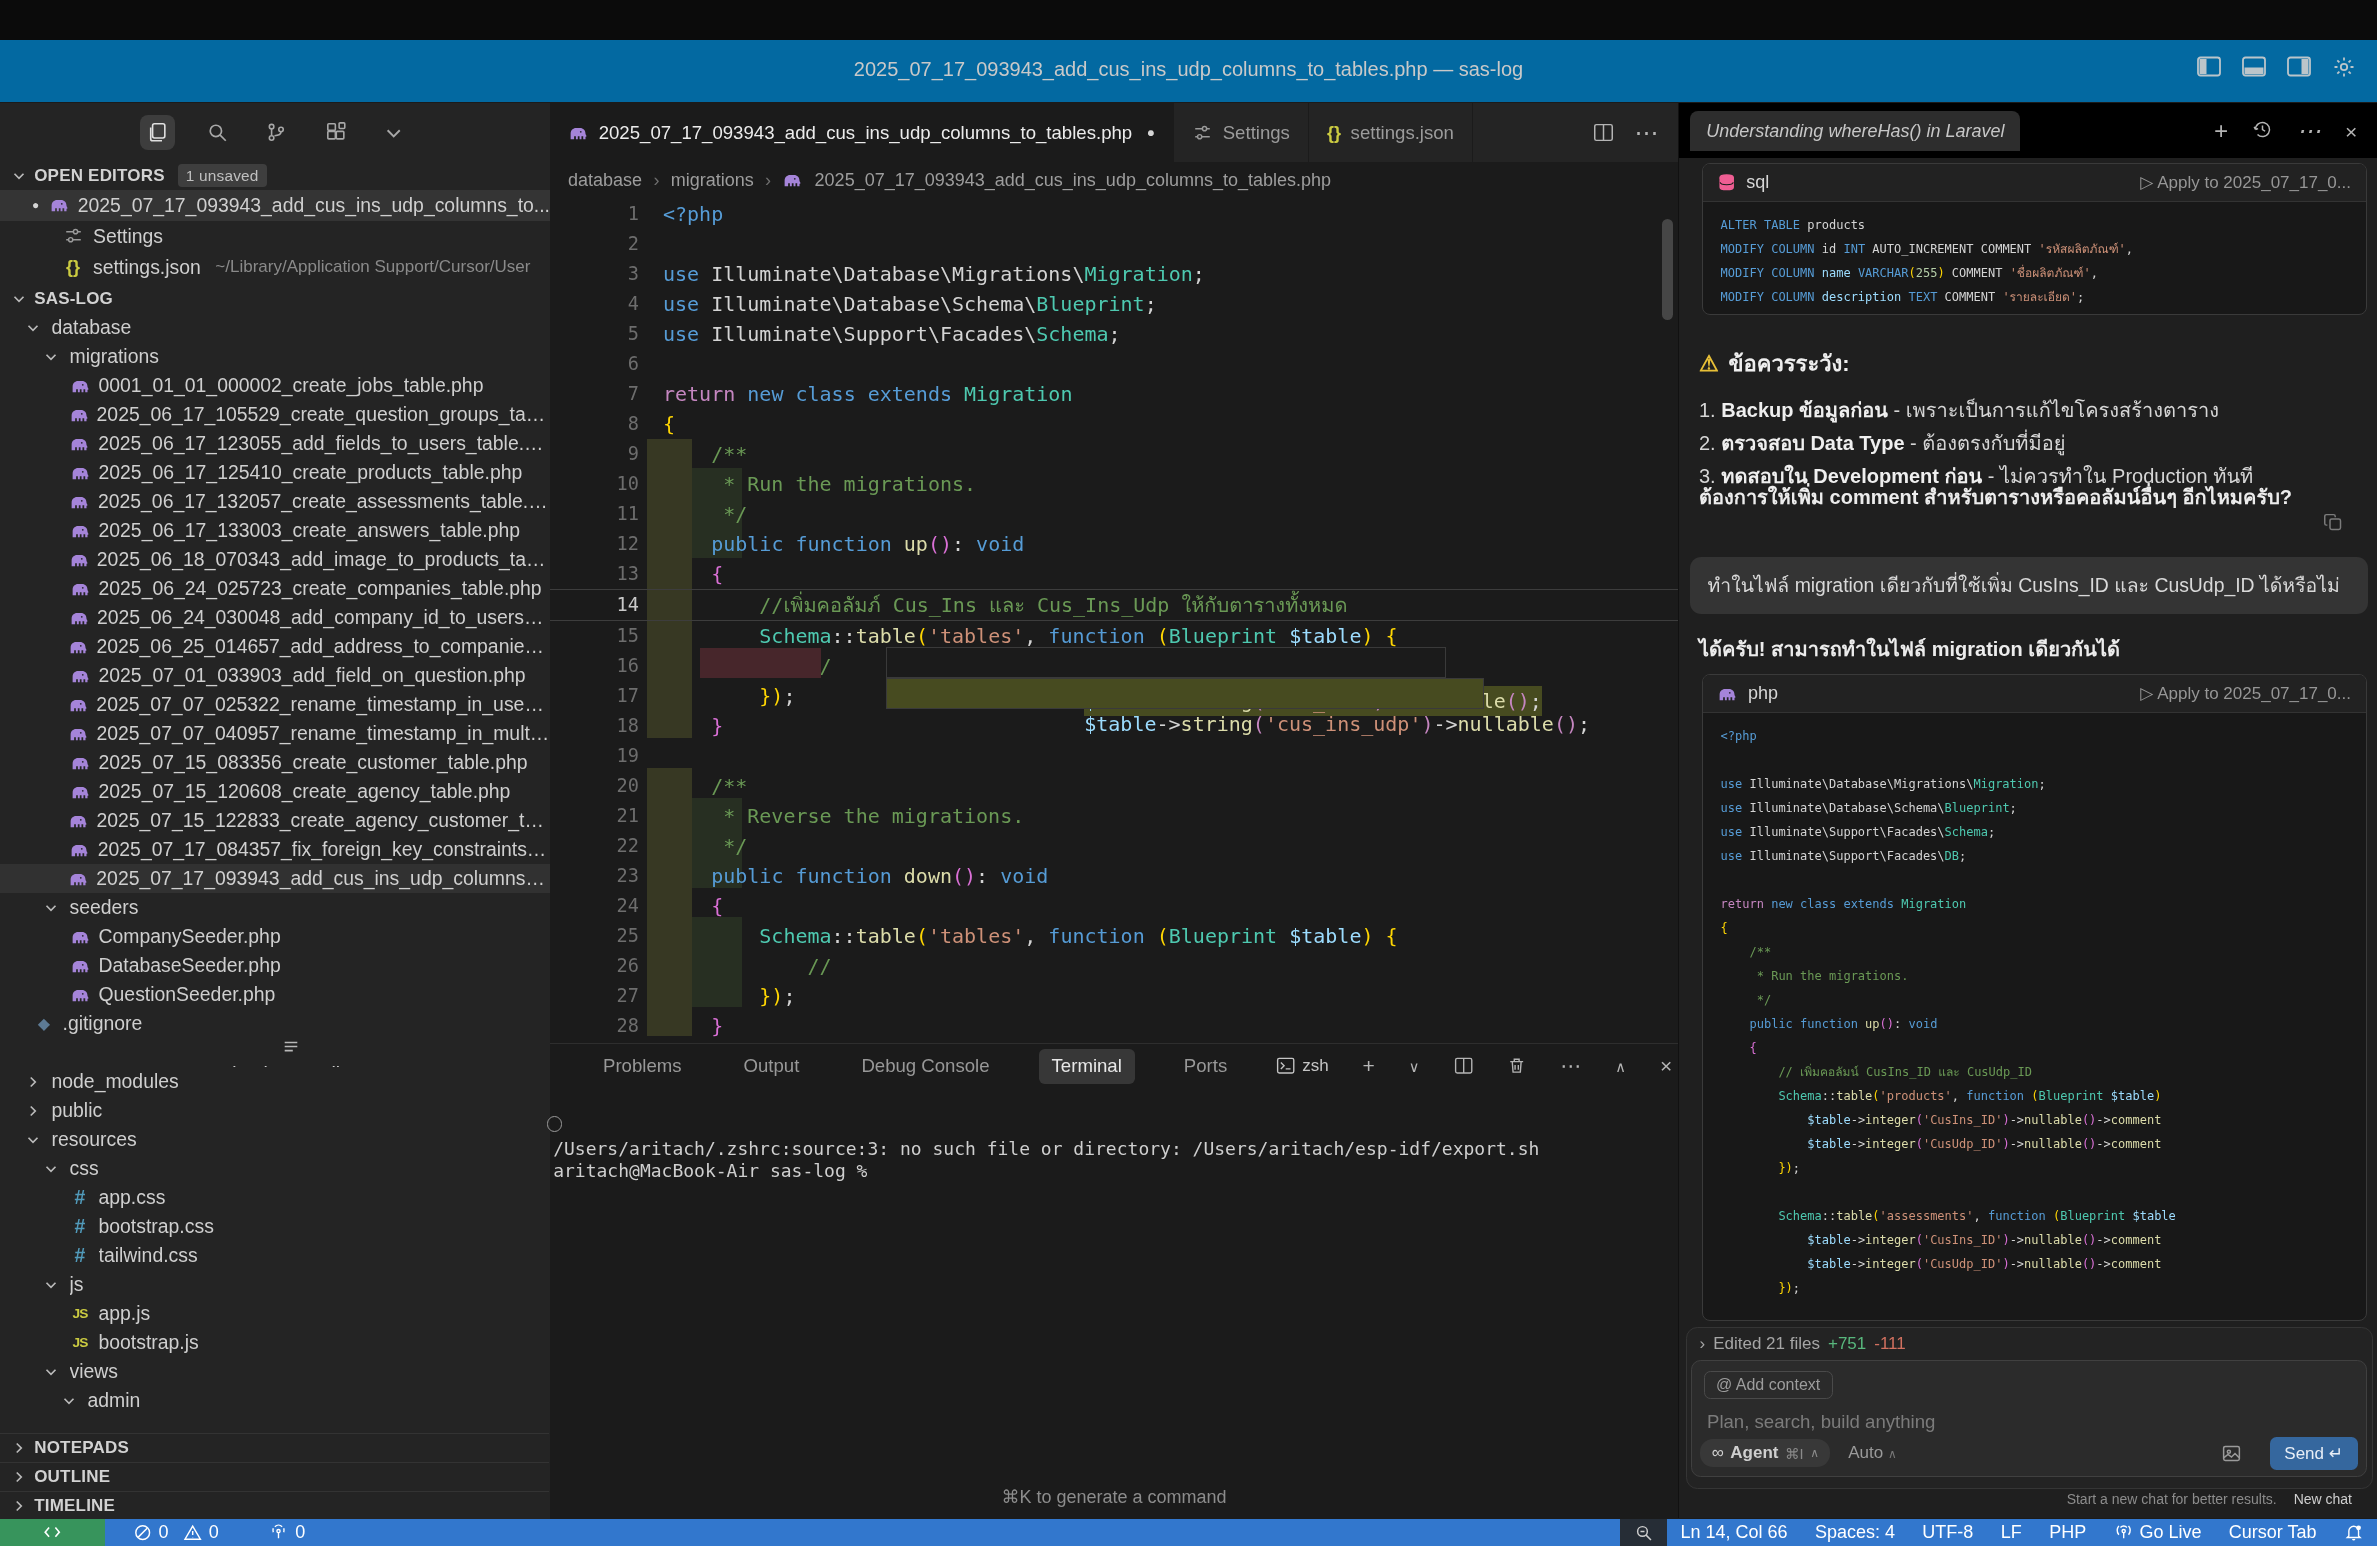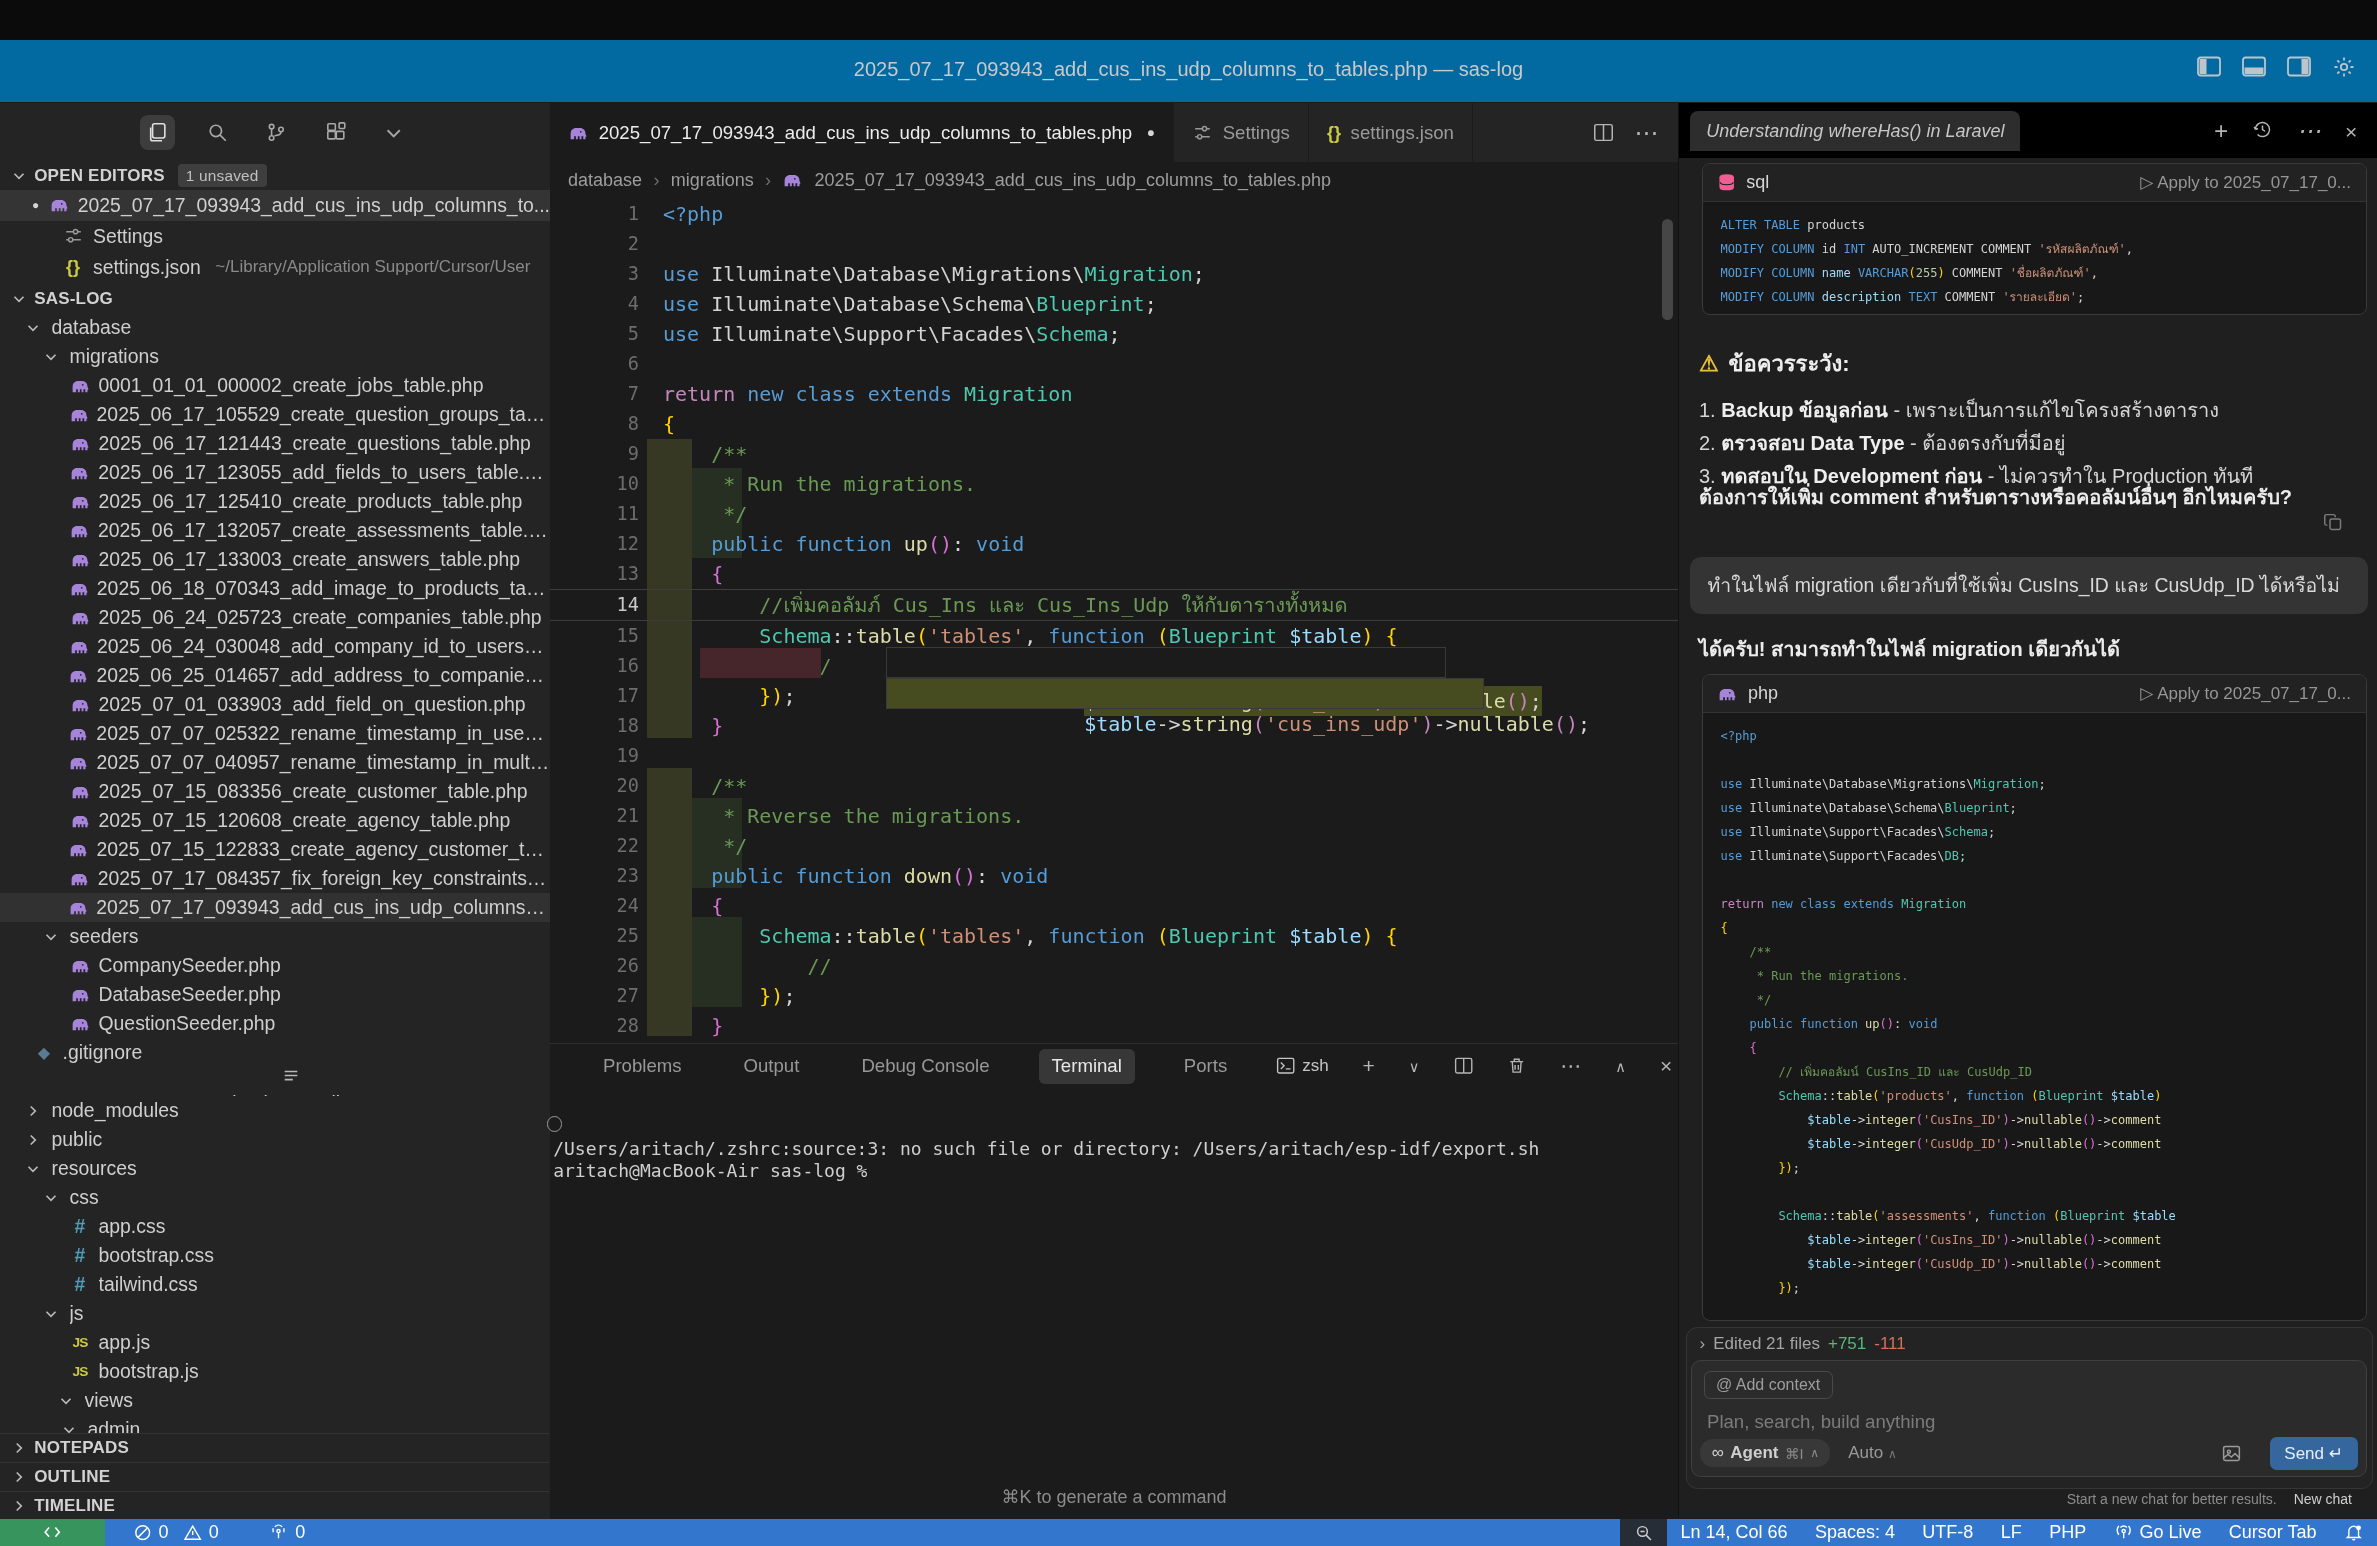--- a/index.html
+++ b/index.html
@@ -337,29 +337,20 @@
           </span>
           <span class="lbl">2025_06_17_105529_create_question_groups_table.php</span>
         </div>
         <div class="tree-row" style="padding-left: 68px;">
           <span class="ficon">
             <svg width="21" height="18" viewBox="0 0 24 20">
               <path fill="#a584d9" d="M3 17v-6.2C3 7 5.8 4.4 9.2 4.4h4.6c3.4 0 6.2 2.6 6.2 6.4 0 .9.8 1.4 1 2.2.2.9-.4 1.4-1 1.4v2.6h-2.6v-3.4h-2v3.4h-2.2v-3.4h-2v3.4H9v-3.4H7v3.4H3z"></path>
               <circle cx="14.6" cy="8.6" r="1" fill="#26222e"></circle>
             </svg>
           </span>
-          <span class="lbl">2025_06_17_121443_create_questions_table.php</span>
-        </div>
-        <div class="tree-row" style="padding-left: 68px;">
-          <span class="ficon">
-            <svg width="21" height="18" viewBox="0 0 24 20">
-              <path fill="#a584d9" d="M3 17v-6.2C3 7 5.8 4.4 9.2 4.4h4.6c3.4 0 6.2 2.6 6.2 6.4 0 .9.8 1.4 1 2.2.2.9-.4 1.4-1 1.4v2.6h-2.6v-3.4h-2v3.4h-2.2v-3.4h-2v3.4H9v-3.4H7v3.4H3z"></path>
-              <circle cx="14.6" cy="8.6" r="1" fill="#26222e"></circle>
-            </svg>
-          </span>
           <span class="lbl">2025_06_17_123055_add_fields_to_users_table.php</span>
         </div>
         <div class="tree-row" style="padding-left: 68px;">
           <span class="ficon">
             <svg width="21" height="18" viewBox="0 0 24 20">
               <path fill="#a584d9" d="M3 17v-6.2C3 7 5.8 4.4 9.2 4.4h4.6c3.4 0 6.2 2.6 6.2 6.4 0 .9.8 1.4 1 2.2.2.9-.4 1.4-1 1.4v2.6h-2.6v-3.4h-2v3.4h-2.2v-3.4h-2v3.4H9v-3.4H7v3.4H3z"></path>
               <circle cx="14.6" cy="8.6" r="1" fill="#26222e"></circle>
             </svg>
           </span>
           <span class="lbl">2025_06_17_125410_create_products_table.php</span>
@@ -602,21 +593,21 @@
             <span style="color:#cbcb41;font-weight:bold;font-size:13.7px;letter-spacing:-0.8px;">JS</span>
           </span>
           <span class="lbl">app.js</span>
         </div>
         <div class="tree-row" style="padding-left: 68px;">
           <span class="ficon">
             <span style="color:#cbcb41;font-weight:bold;font-size:13.7px;letter-spacing:-0.8px;">JS</span>
           </span>
           <span class="lbl">bootstrap.js</span>
         </div>
-        <div class="tree-row" style="padding-left: 54px;">
+        <div class="tree-row" style="padding-left: 39px;">
           <span class="ficon">
             <svg width="18" height="18" viewBox="0 0 16 16" fill="none" stroke="#bababa" stroke-width="1.5">
               <path d="M4 6l4 4 4-4"></path>
             </svg>
           </span>
           <span class="lbl">views</span>
         </div>
         <div class="tree-row" style="padding-left: 57px;">
           <span class="ficon">
             <svg width="18" height="18" viewBox="0 0 16 16" fill="none" stroke="#bababa" stroke-width="1.5">

